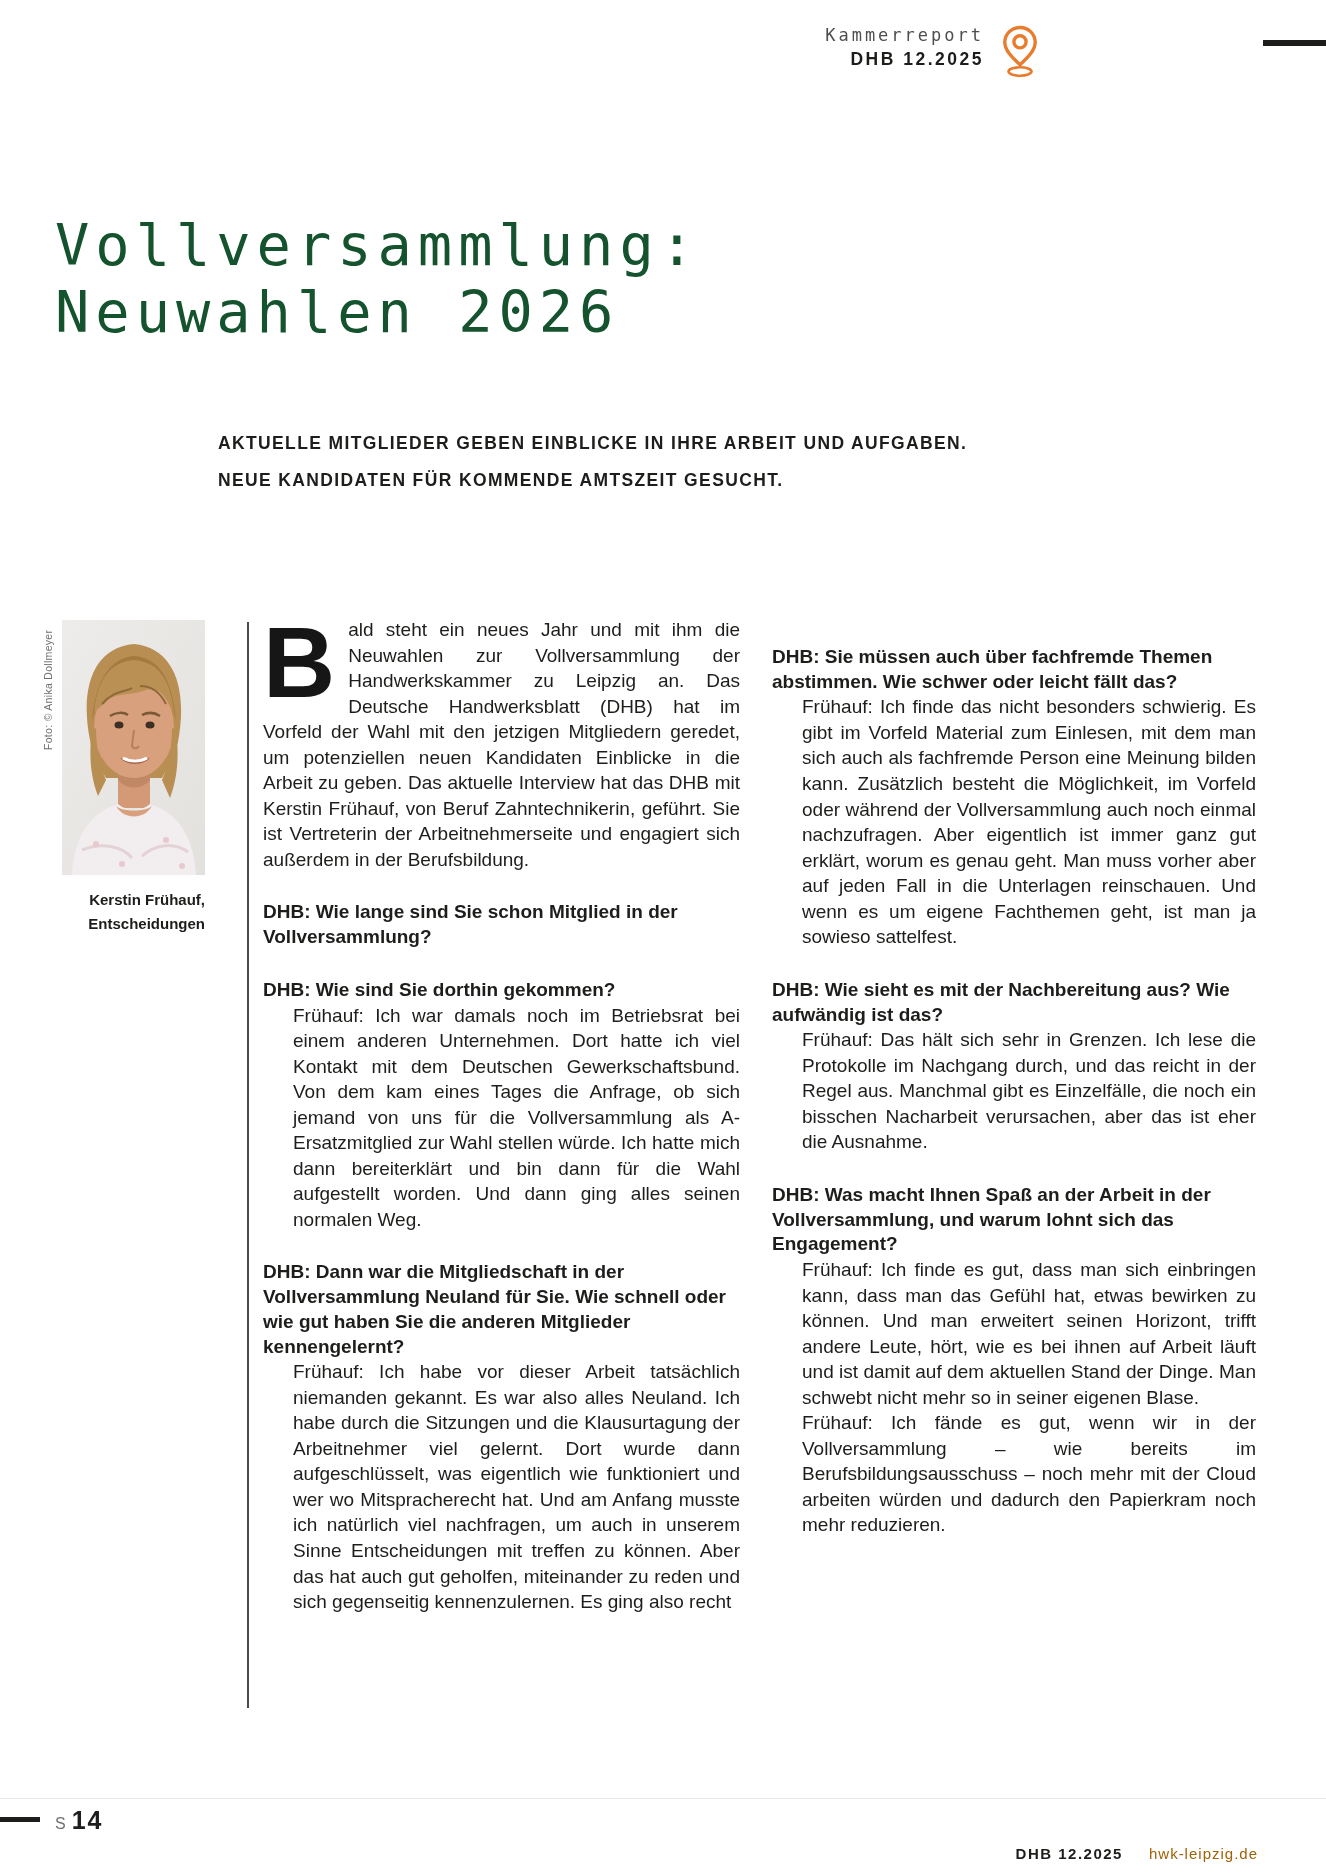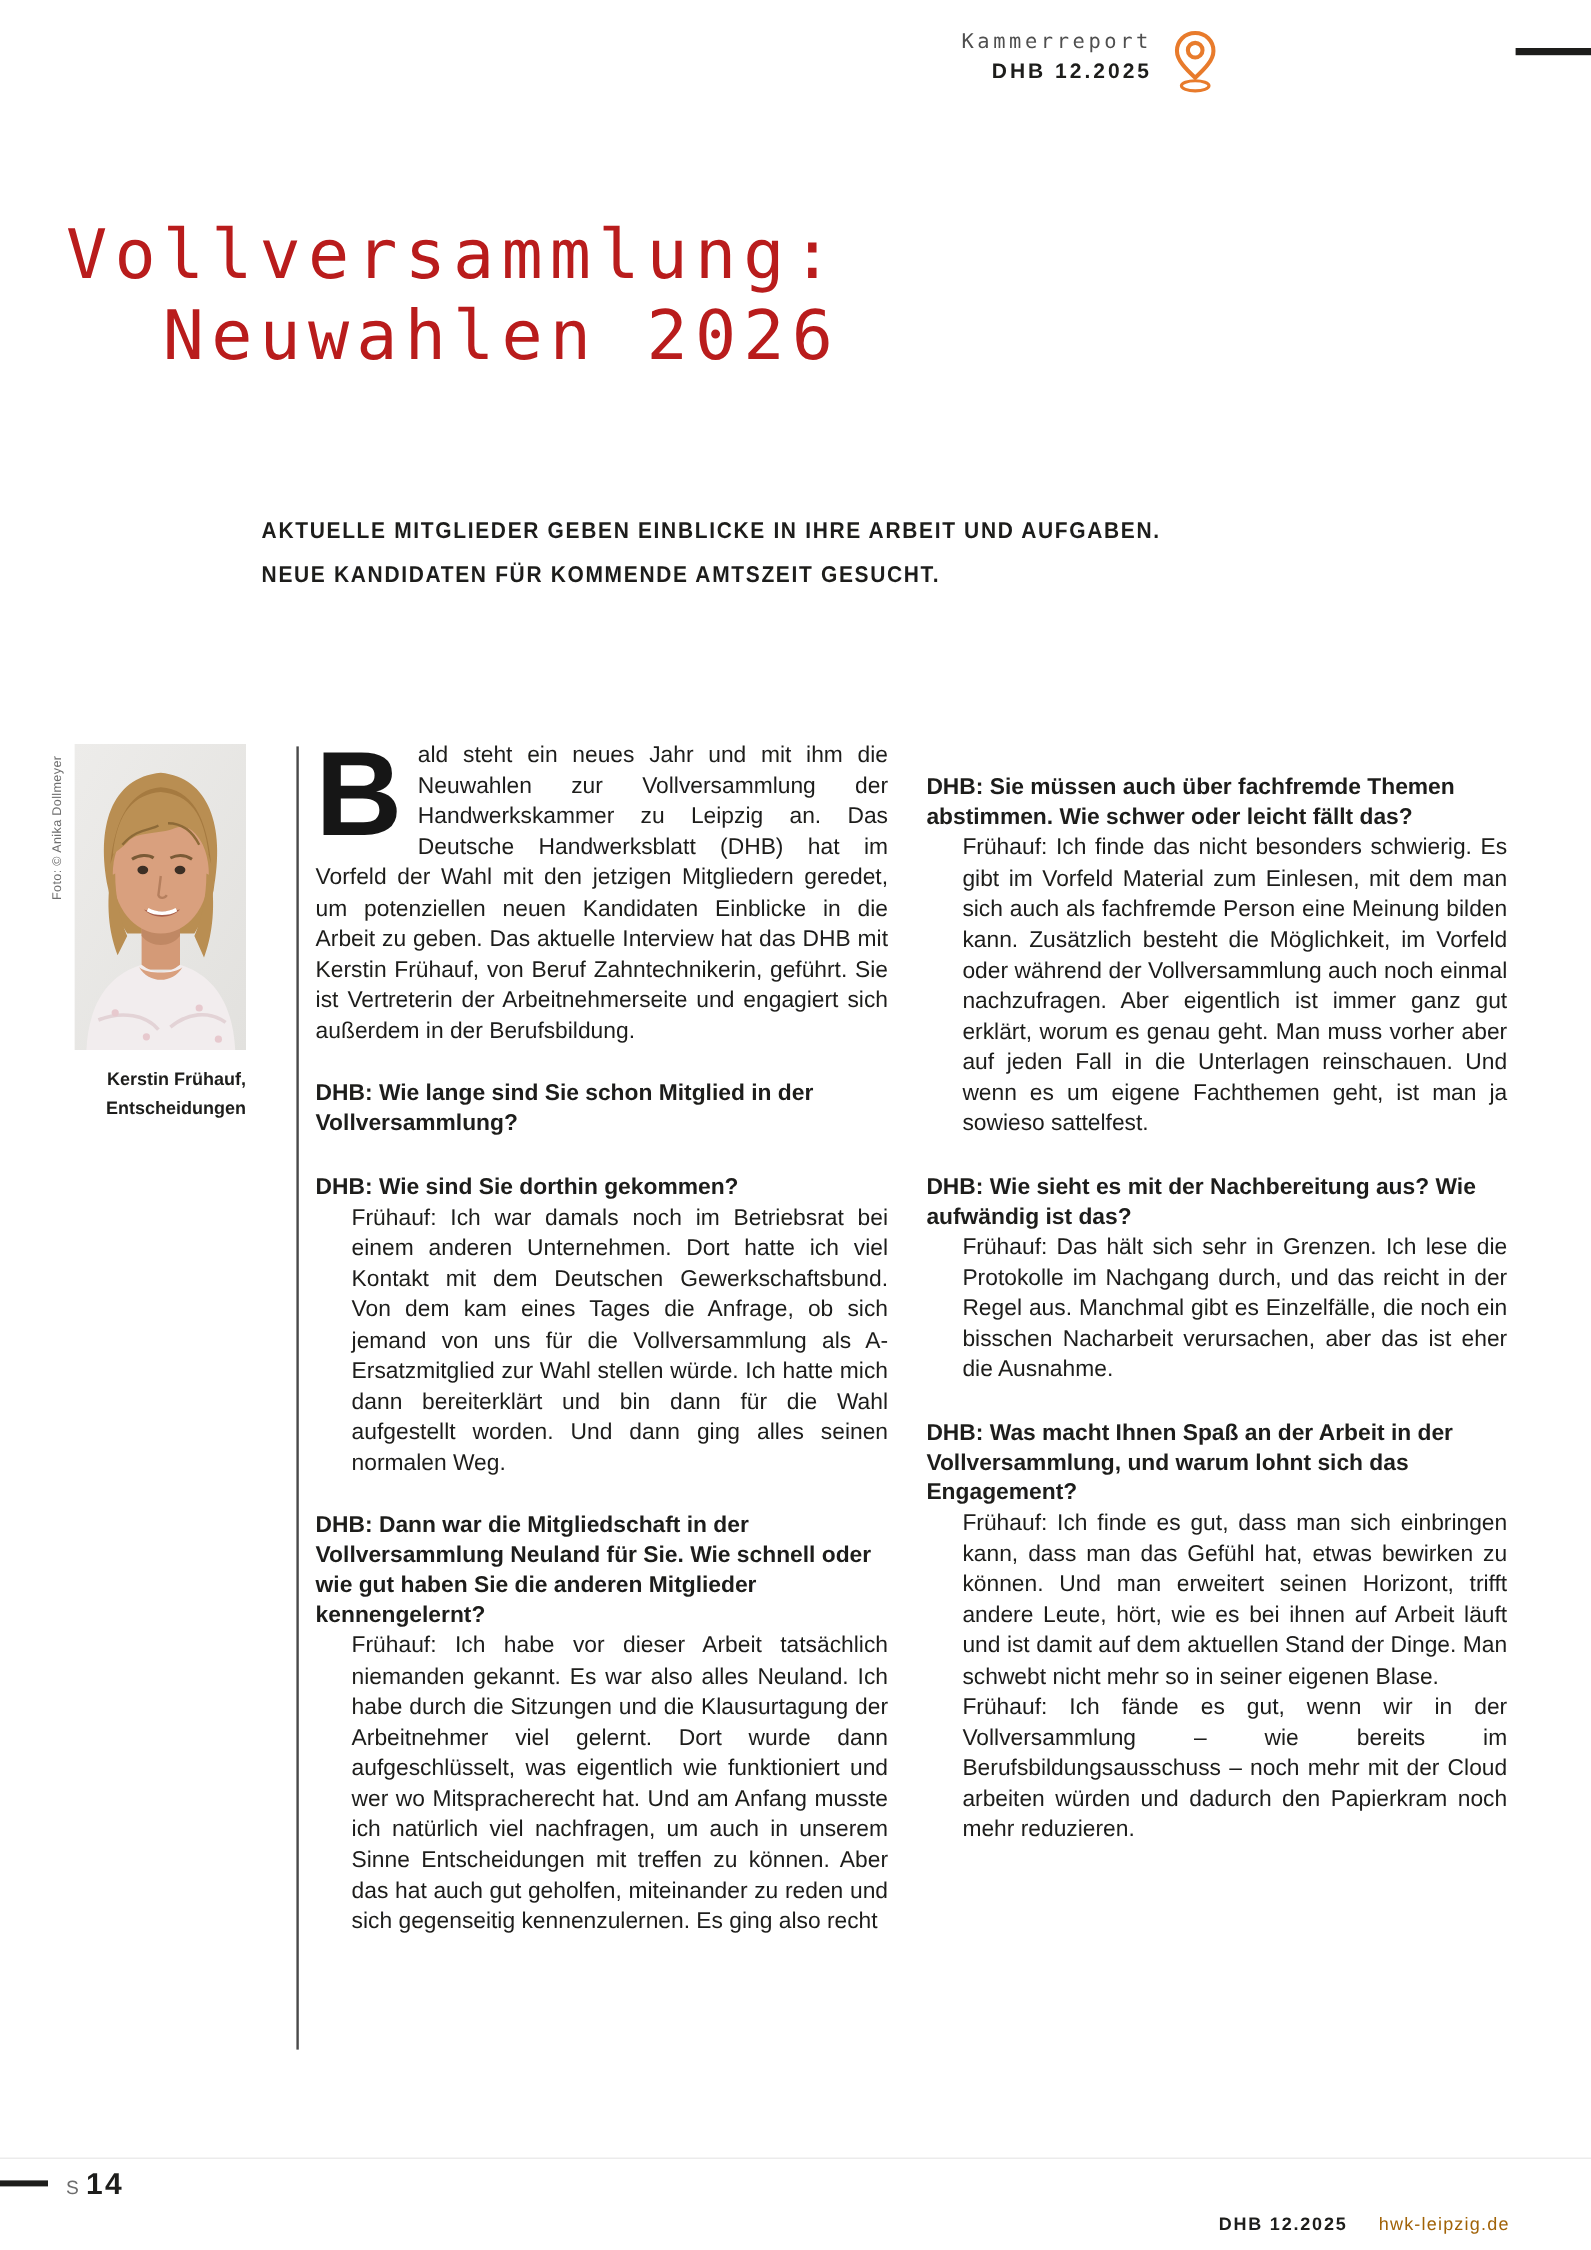--- a/index.html
+++ b/index.html
@@ -3,37 +3,37 @@
 <meta charset="utf-8">
 <style>
   html,body { margin:0; padding:0; background:#f0f0f0; }
   .page {
     position:relative; width:1326px; height:1875px; margin:0 auto;
     background:#ffffff; overflow:hidden;
     font-family:"Liberation Sans", sans-serif; color:#1d1d1b;
   }
 
   
-  .header-block { position:absolute; top:24px; right:308px; display:flex; align-items:flex-start; gap:14px; }
+  .header-block { position:absolute; top:24px; right:284px; display:flex; align-items:flex-start; gap:14px; }
   .header-text { text-align:right; padding-top:2px; }
   .header-section {
     font-family:"DejaVu Sans Mono", monospace; font-size:17px; letter-spacing:3px;
     color:#4f4f4f; line-height:1.1;
   }
   .header-issue {
     font-weight:bold; font-size:17.5px; letter-spacing:2.5px; color:#1d1d1b; margin-top:5px; line-height:1.1;
   }
   .pin-icon { display:block; }
   .header-bar-right { position:absolute; top:40px; right:0; width:63px; height:6px; background:#1d1d1b; }
 
   
   .title {
-    position:absolute; left:55px; top:180px;
+    position:absolute; left:55px; top:212px;
     font-family:"DejaVu Sans Mono", monospace; font-size:57px; line-height:1.18;
-    letter-spacing:6px; color:#b91c1c; white-space:nowrap;text-align:right;
+    letter-spacing:6px; color:#14532d; white-space:nowrap;
   }
   .subtitle {
     position:absolute; left:218px; top:424px;
     font-weight:bold; font-size:19px; letter-spacing:1.5px; line-height:1.95;
     transform:scaleX(0.92); transform-origin:0 0; white-space:nowrap; color:#1d1d1b;
   }
 
   
   .photo { position:absolute; left:62px; top:620px; width:143px; height:255px; }
   .photo svg { display:block; }

